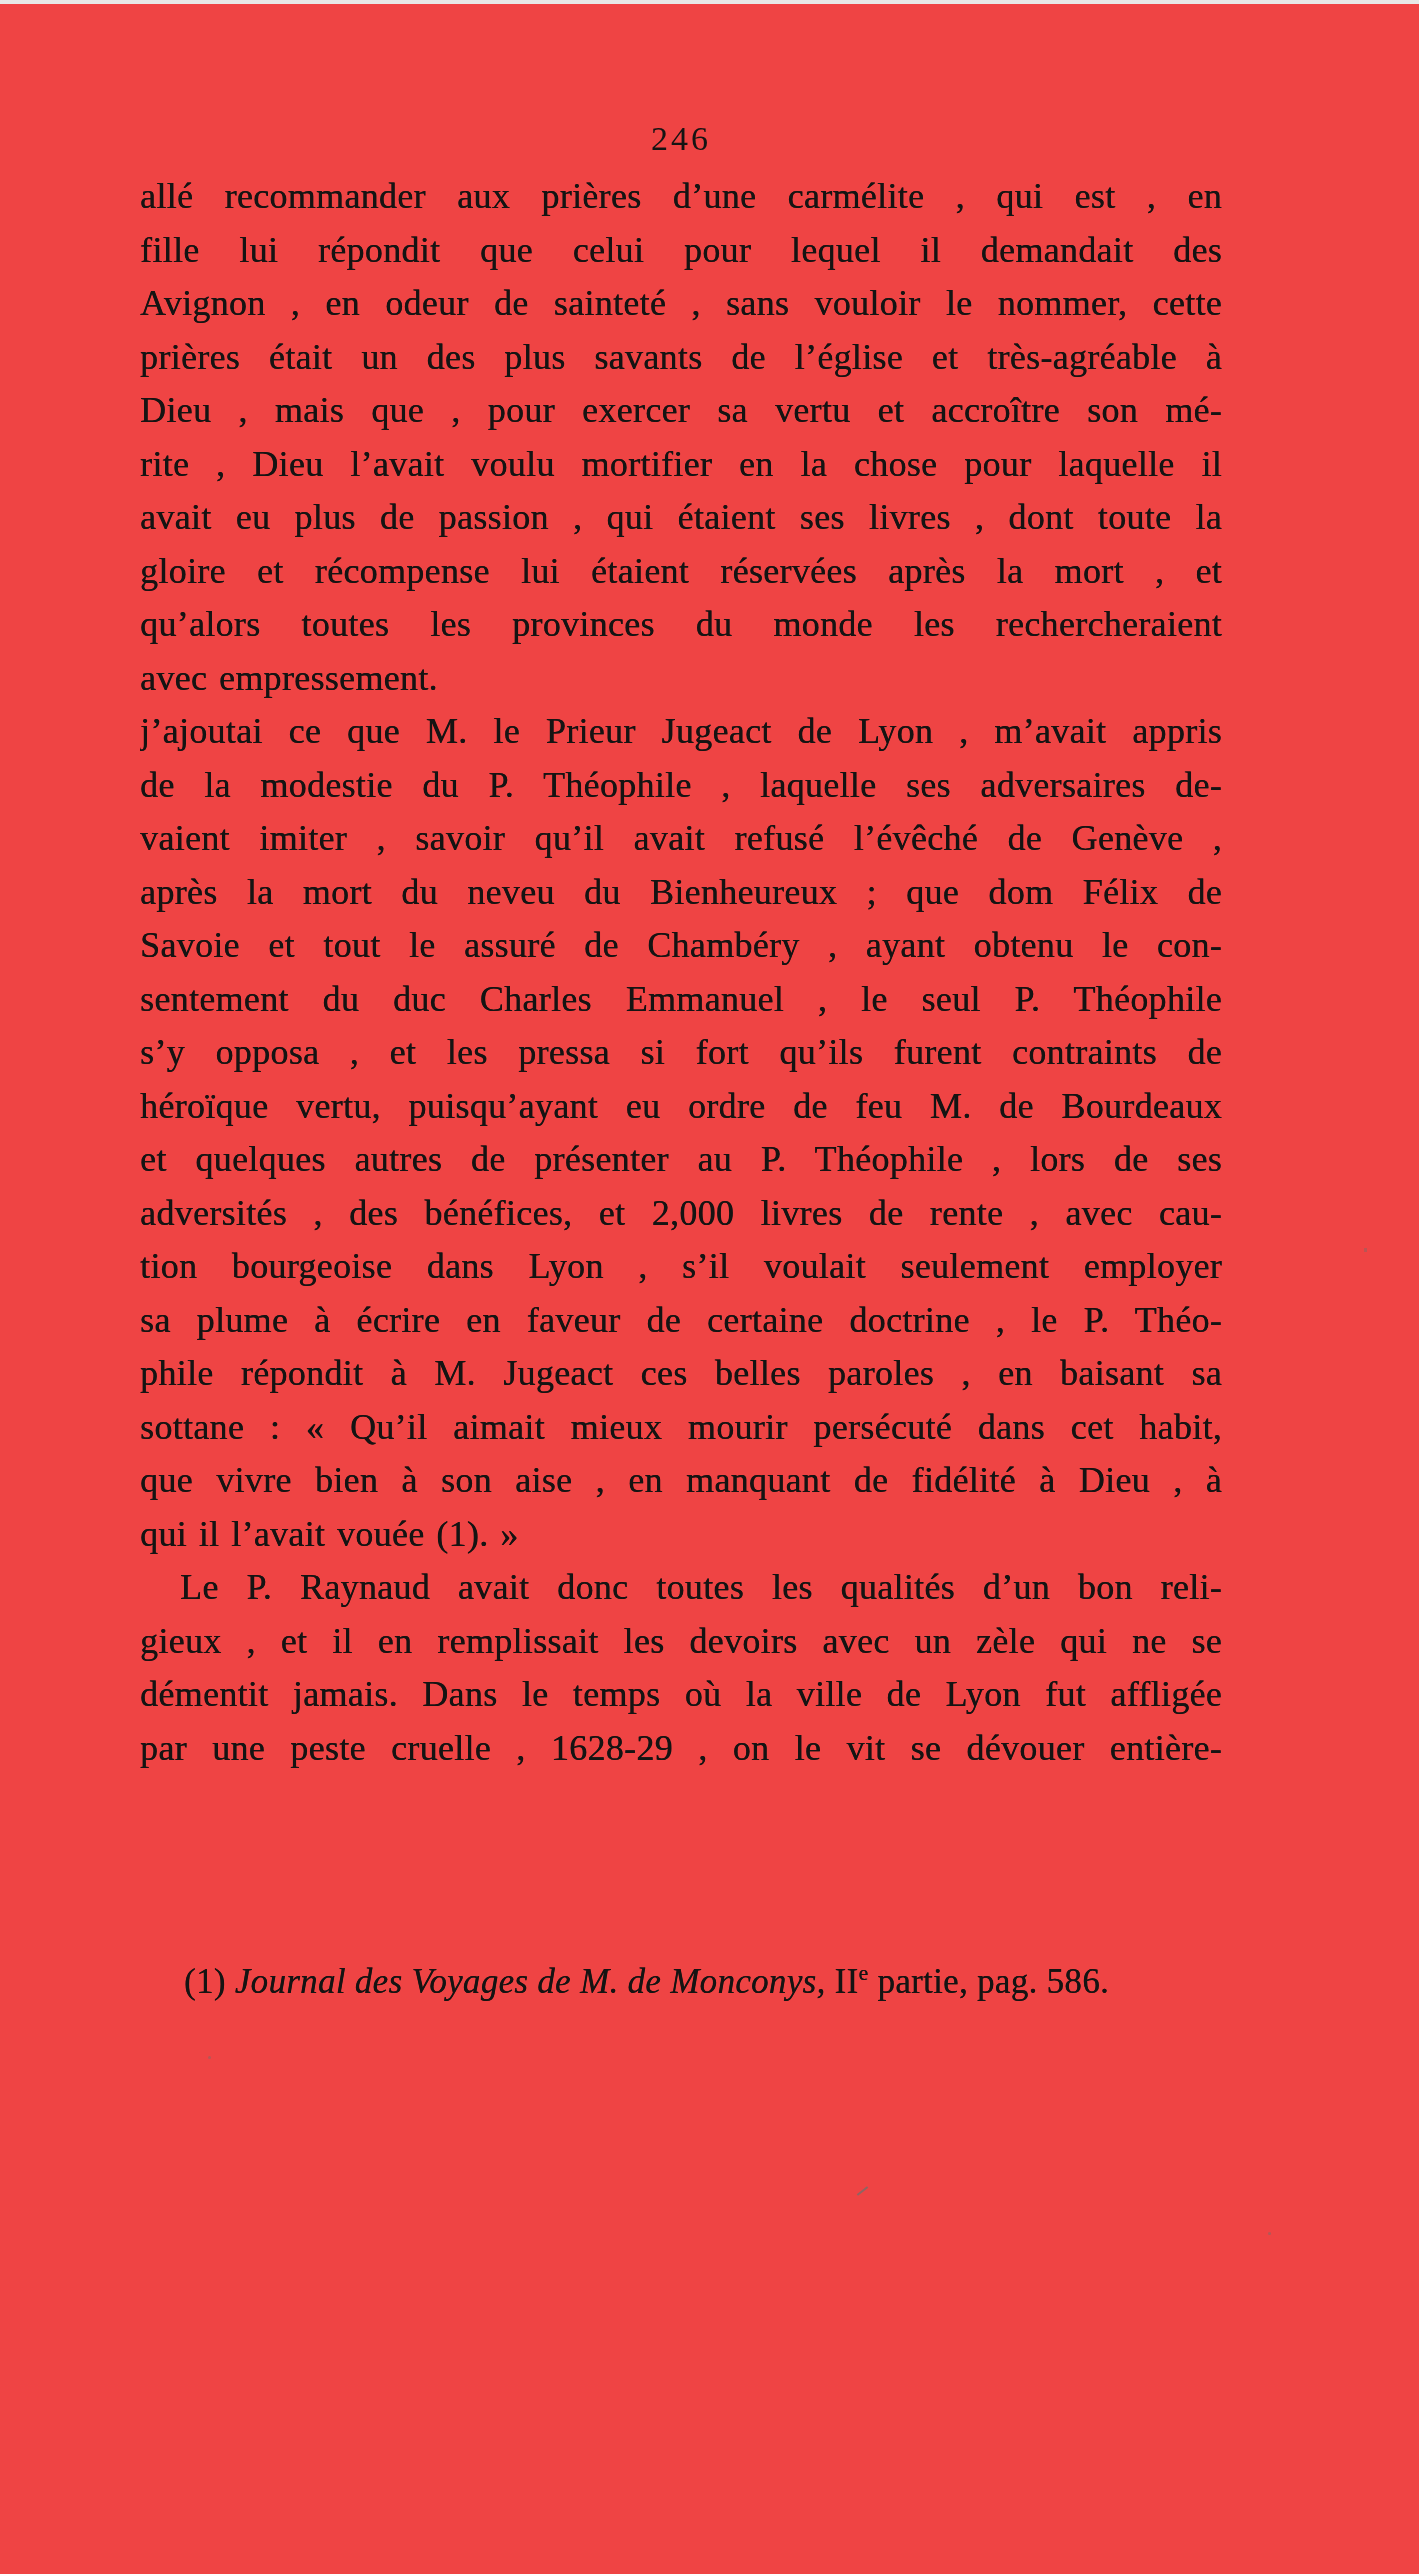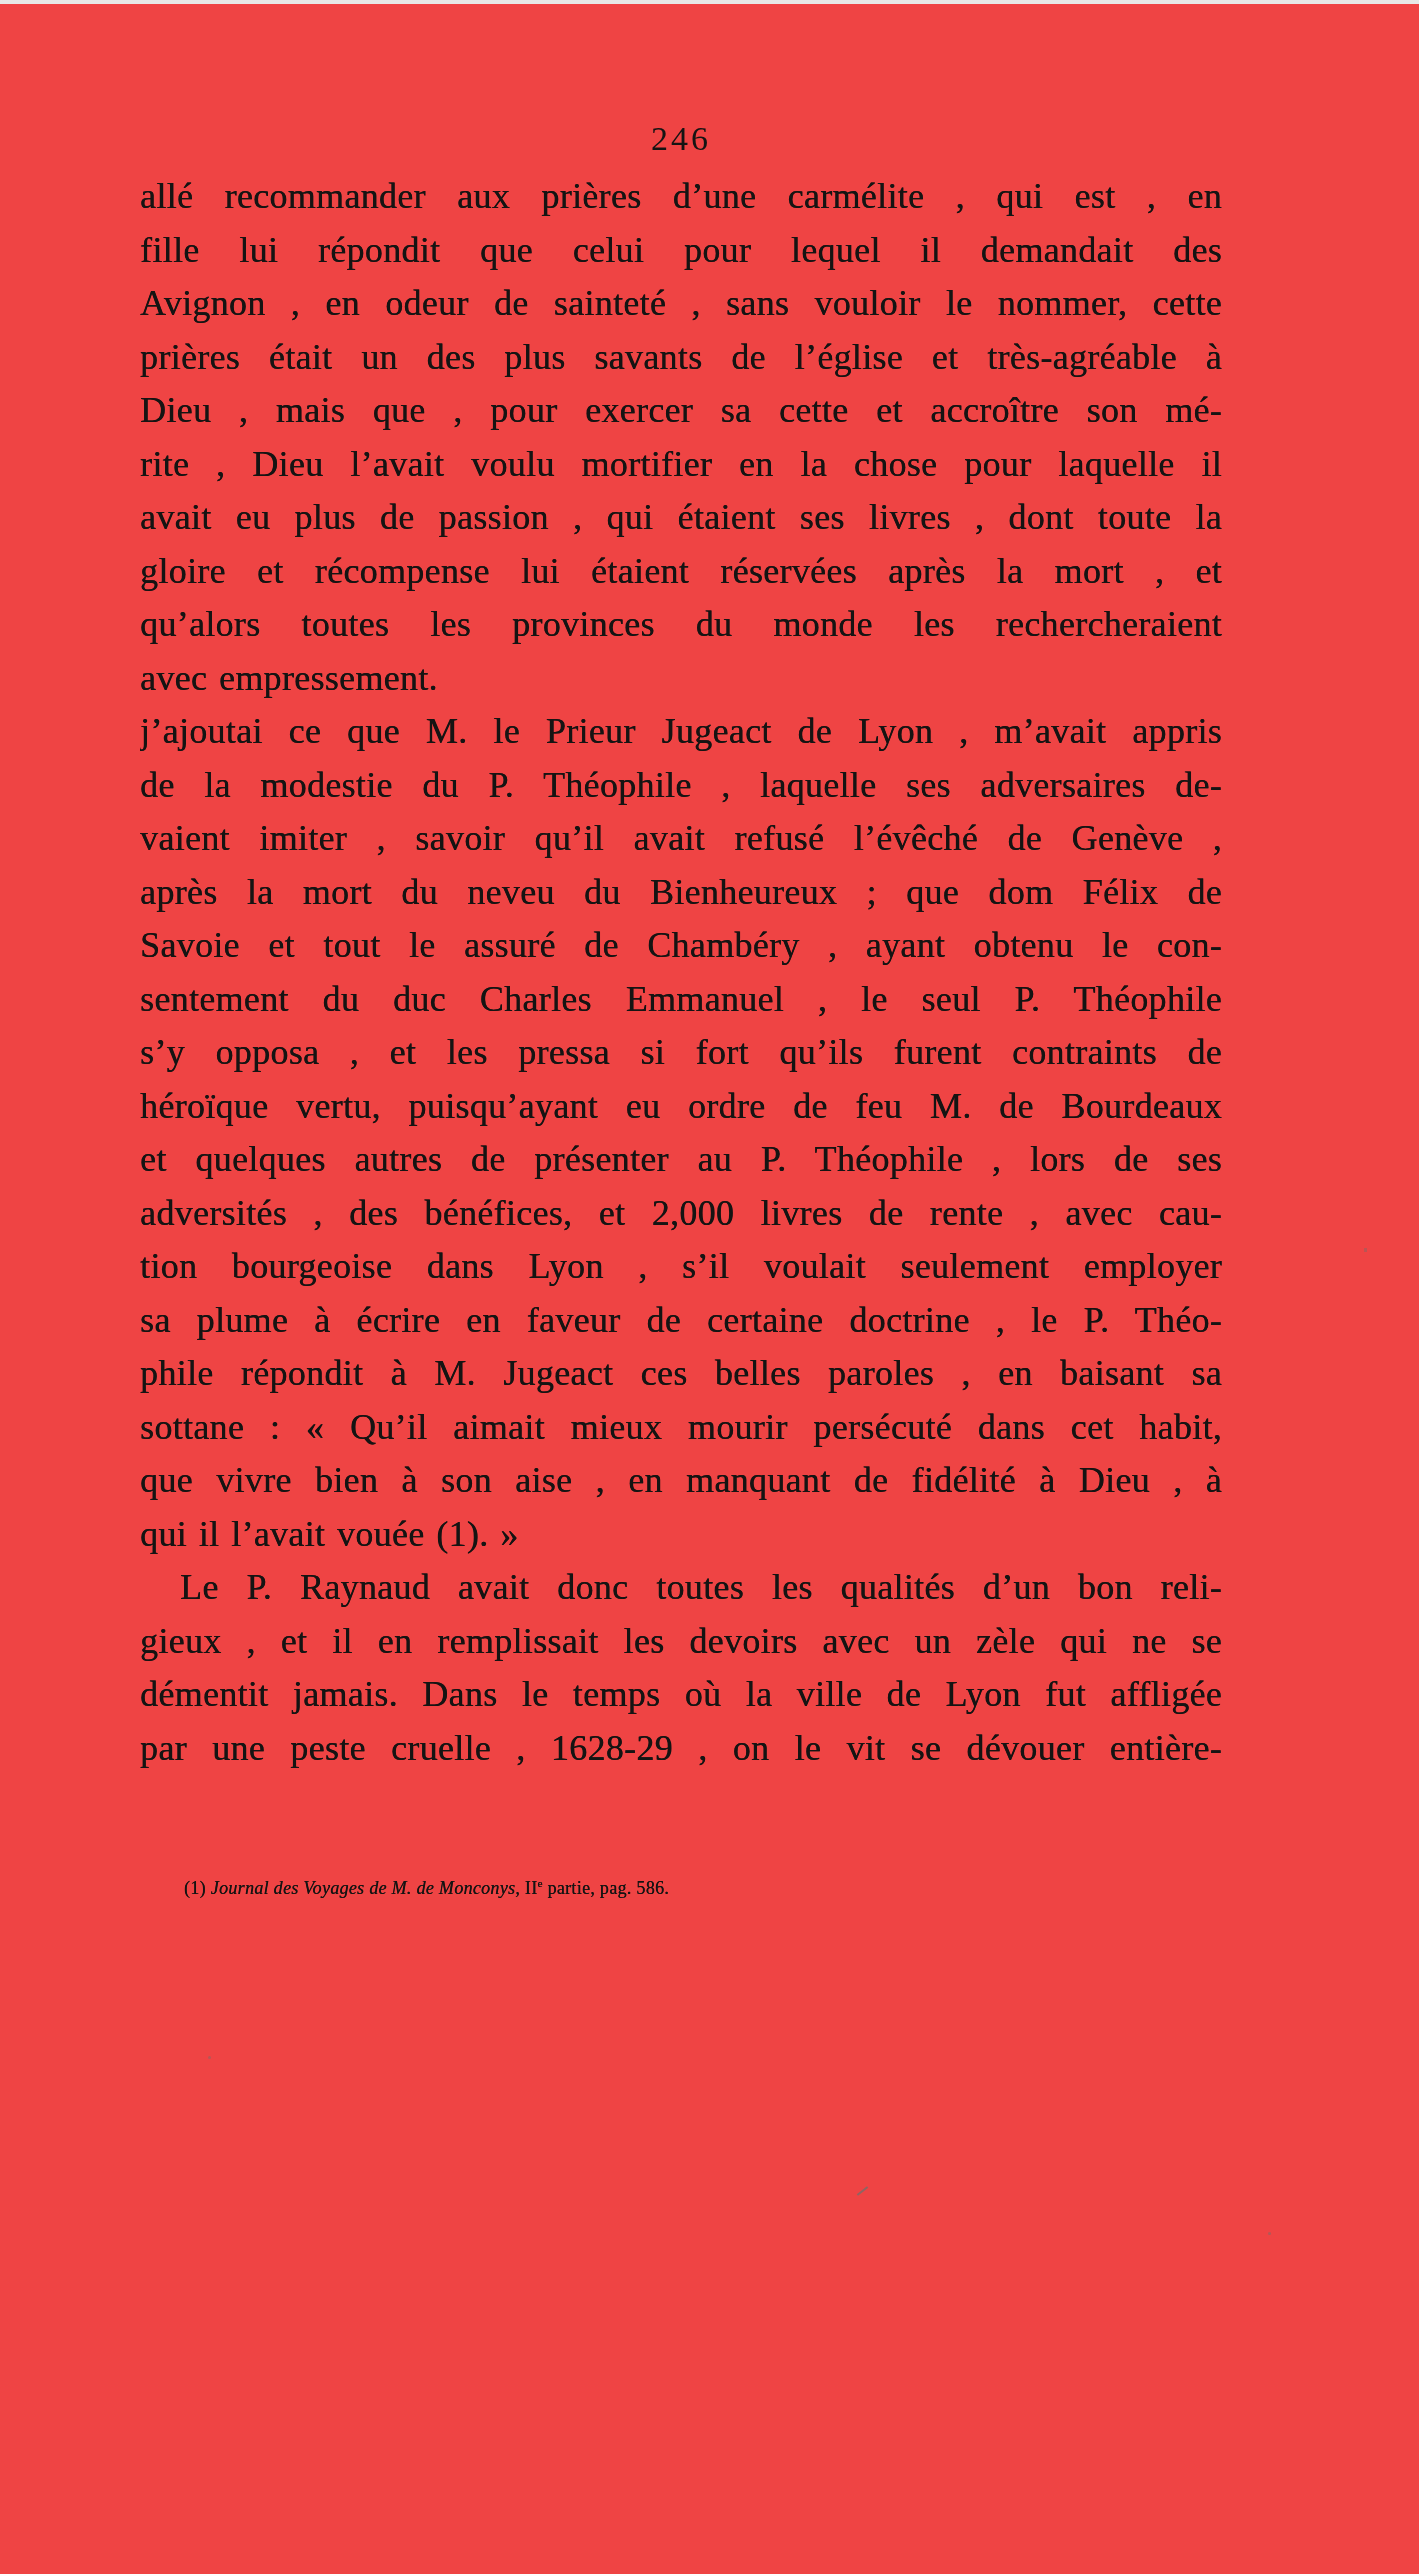--- a/index.html
+++ b/index.html
@@ -32,23 +32,23 @@
     height:53.5px;
     line-height:53.5px;
     text-align:justify;
     text-align-last:justify;
     overflow:hidden;
   }
   .line.indent{text-indent:40px;}
   .line.last{text-align-last:left;}
   .footnote{
     position:absolute;
-    top:1864px;left:140px;width:1082px;
+    top:1958px;left:140px;width:1082px;
     padding-left:44px;
-    font-size:18px;
+    font-size:35px;
     letter-spacing:0.3px;
     line-height:40px;
     text-shadow:0.25px 0 0 currentColor;
   }
   .footnote .fn-italic{font-style:italic;}
   .footnote sup{font-size:0.62em;vertical-align:super;line-height:0;}
   .speck{position:absolute;background:#6f6f6c;}
   .speck.s1{left:856px;top:2186px;width:13px;height:2px;transform:rotate(-38deg);opacity:.75;}
   .speck.s2{left:1268px;top:2228px;width:3px;height:3px;border-radius:50%;opacity:.5;}
   .speck.s3{left:208px;top:2052px;width:3px;height:3px;border-radius:50%;opacity:.45;}
@@ -59,21 +59,21 @@
 
 <div class="page">
   <div class="page-number">246</div>
 
   <div class="text-body">
       <div class="para">
         <div class="line">allé recommander aux prières d’une carmélite , qui est , en</div>
         <div class="line">fille lui répondit que celui pour lequel il demandait des</div>
         <div class="line">Avignon , en odeur de sainteté , sans vouloir le nommer, cette</div>
         <div class="line">prières était un des plus savants de l’église et très-agréable à</div>
-        <div class="line">Dieu , mais que , pour exercer sa cette et accroître son mé-</div>
+        <div class="line">Dieu , mais que , pour exercer sa vertu et accroître son mé-</div>
         <div class="line">rite , Dieu l’avait voulu mortifier en la chose pour laquelle il</div>
         <div class="line">avait eu plus de passion , qui étaient ses livres , dont toute la</div>
         <div class="line">gloire et récompense lui étaient réservées après la mort , et</div>
         <div class="line">qu’alors toutes les provinces du monde les rechercheraient</div>
         <div class="line last">avec empressement.</div>
       </div>
       <div class="para">
         <div class="line">j’ajoutai ce que M. le Prieur Jugeact de Lyon , m’avait appris</div>
         <div class="line">de la modestie du P. Théophile , laquelle ses adversaires de-</div>
         <div class="line">vaient imiter , savoir qu’il avait refusé l’évêché de Genève ,</div>

